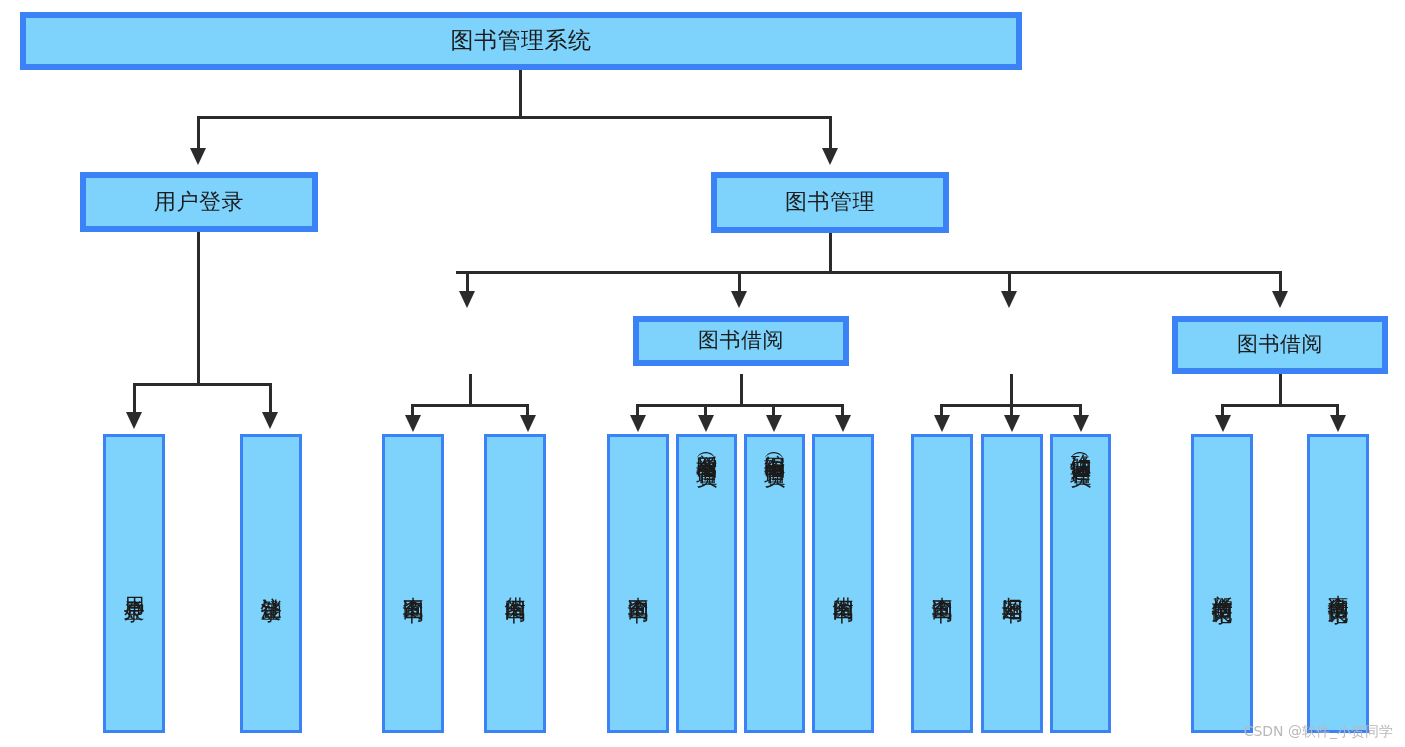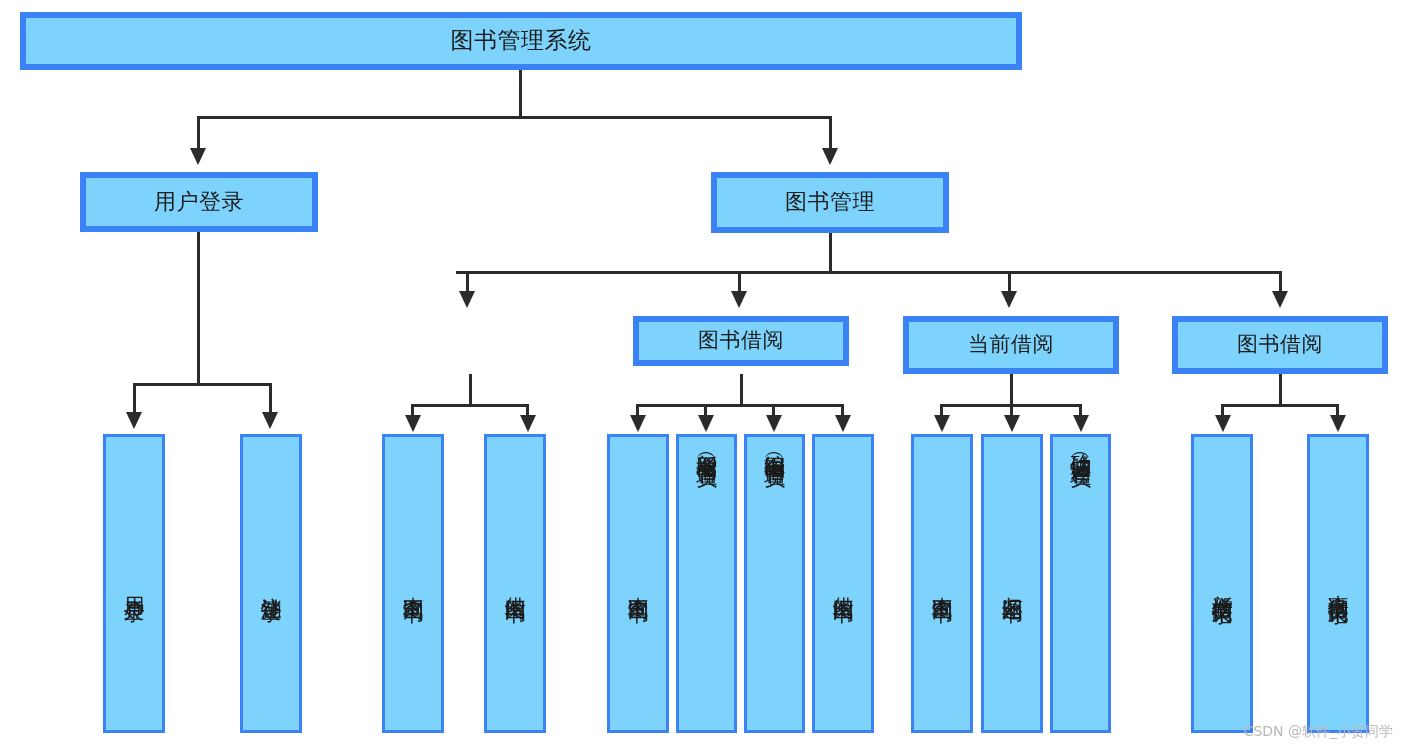--- a/index.html
+++ b/index.html
@@ -131,23 +131,20 @@
   <div class="arrow" style="left:731px; top:291px;"></div>
 
   <div class="ln v" style="left:1008px; top:271px; width:3px; height:21px;"></div>
   <div class="arrow" style="left:1001px; top:291px;"></div>
 
   <div class="ln v" style="left:1279px; top:271px; width:3px; height:21px;"></div>
   <div class="arrow" style="left:1272px; top:291px;"></div>
 
   <div class="node lvl3" style="left:633px; top:316px; width:216px; height:50px;">
     <span class="label">图书借阅</span>
-  </div>
-  <div class="node lvl3" style="left:903px; top:316px; width:216px; height:58px;">
-    <span class="label">当前借阅</span>
   </div>
   <div class="node lvl3" style="left:1172px; top:316px; width:216px; height:58px;">
     <span class="label">图书借阅</span>
   </div>
 
   <div class="ln v" style="left:469px; top:374px; width:3px; height:32px;"></div>
   <div class="ln h" style="left:411px; top:404px; width:118px; height:3px;"></div>
   <div class="ln v" style="left:411px; top:404px; width:3px; height:14px;"></div>
   <div class="arrow" style="left:405px; top:415px;"></div>
   <div class="ln v" style="left:526px; top:404px; width:3px; height:14px;"></div>

